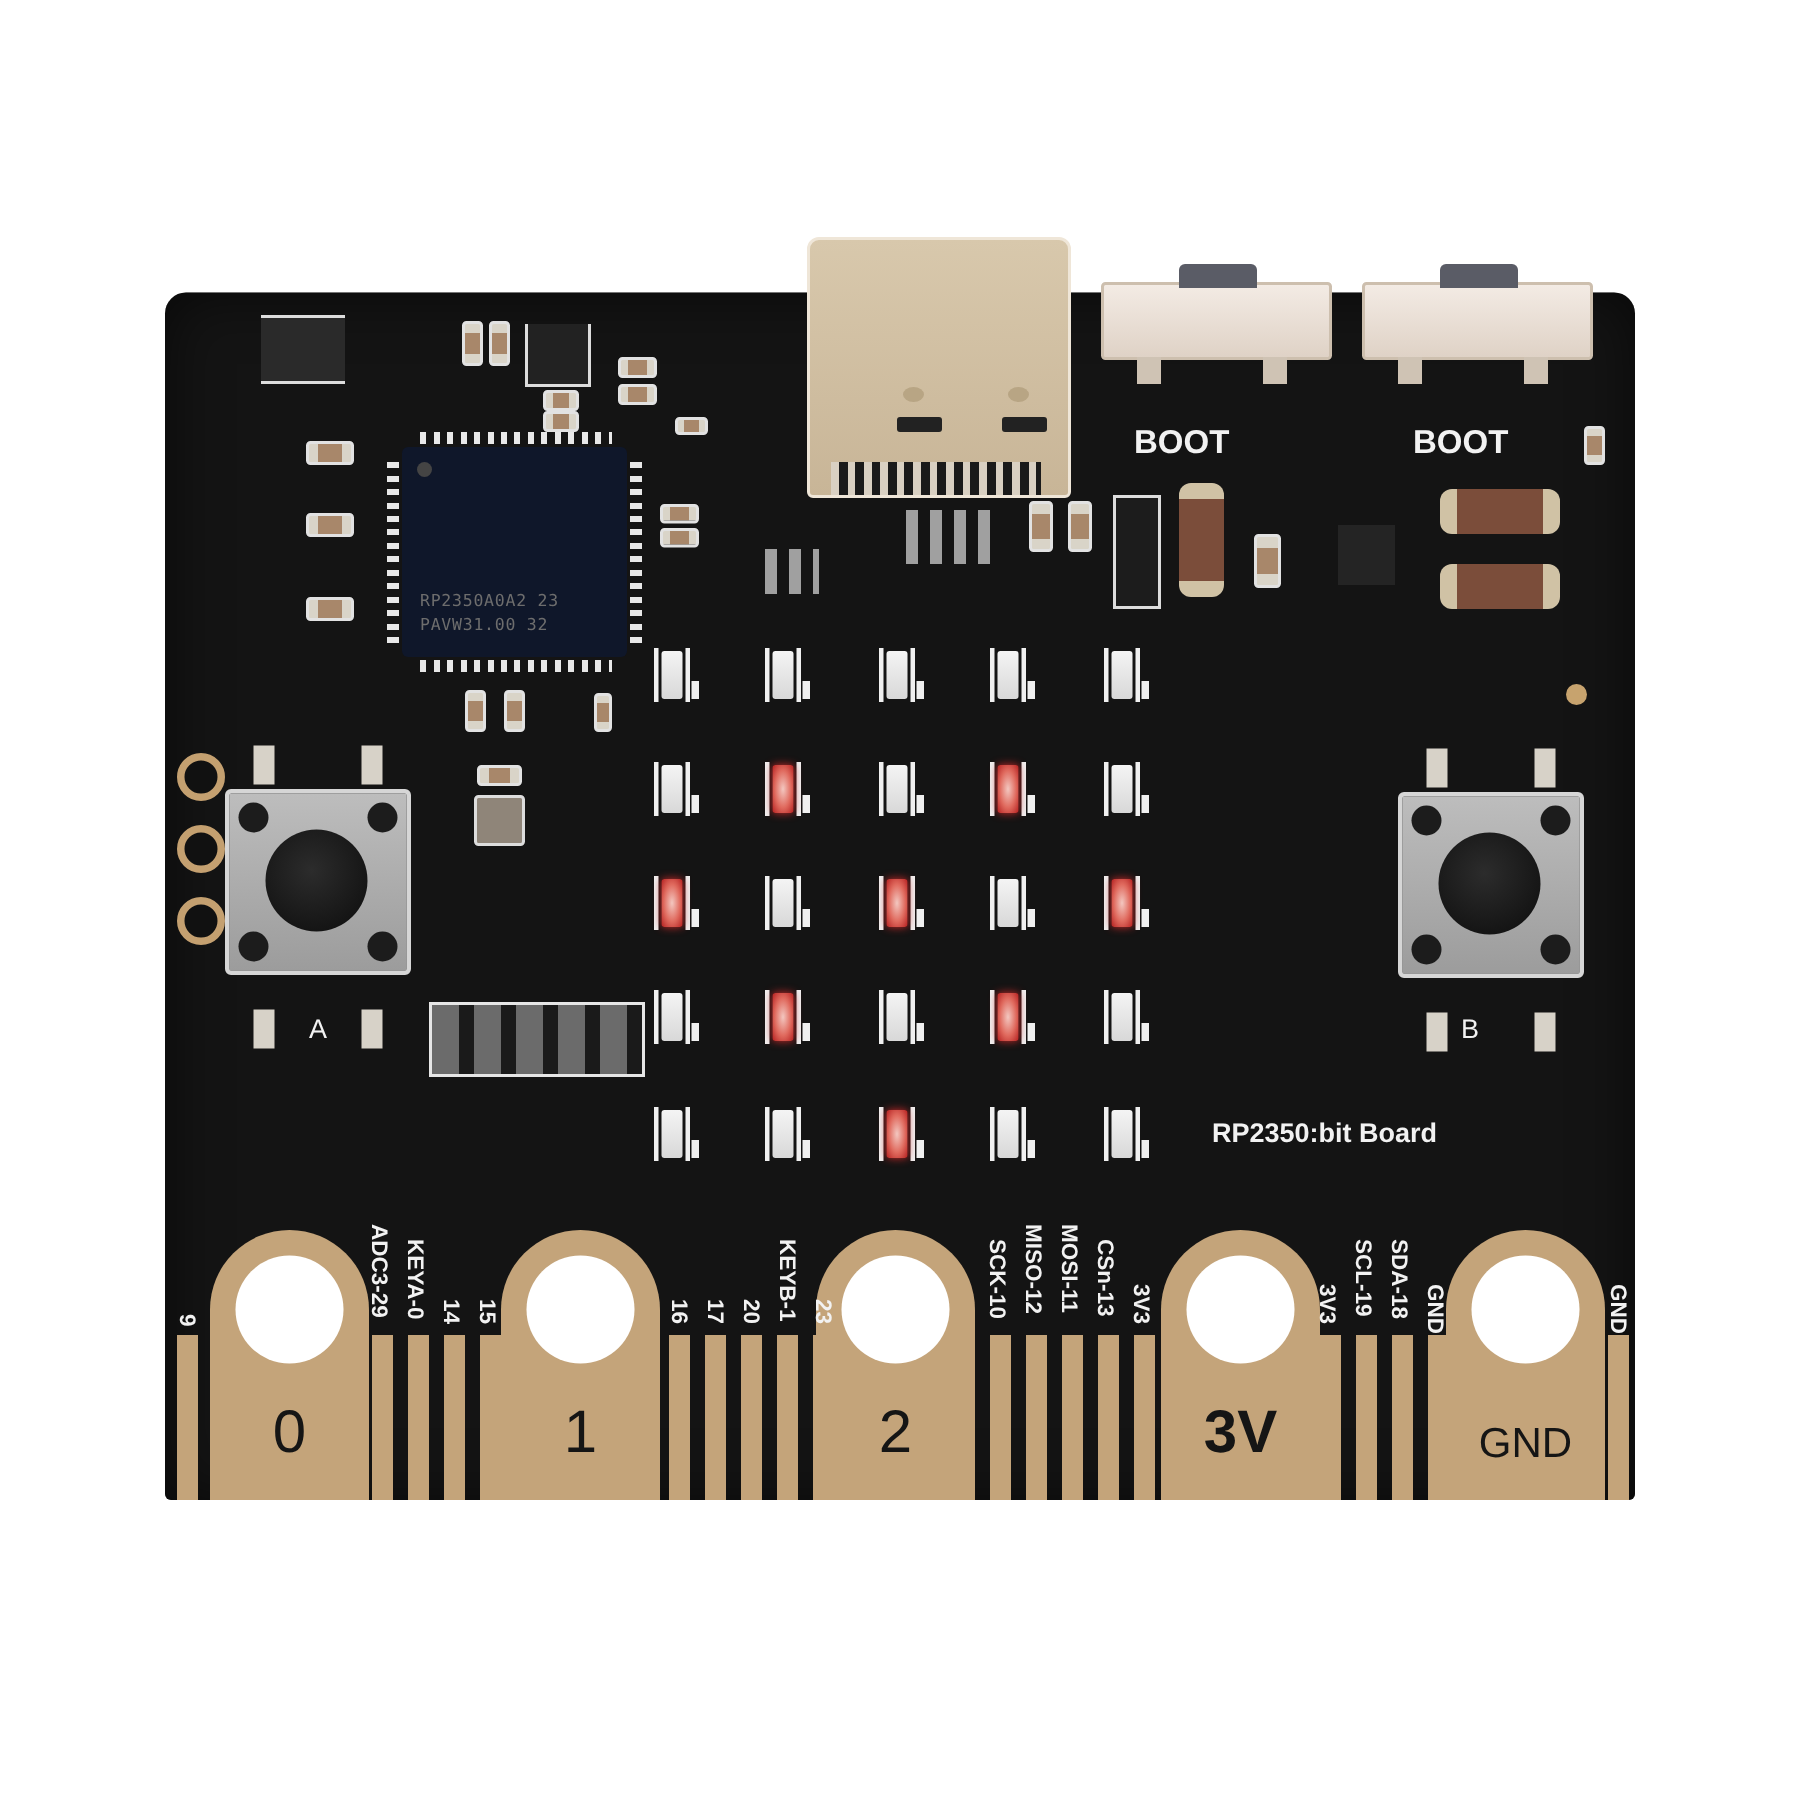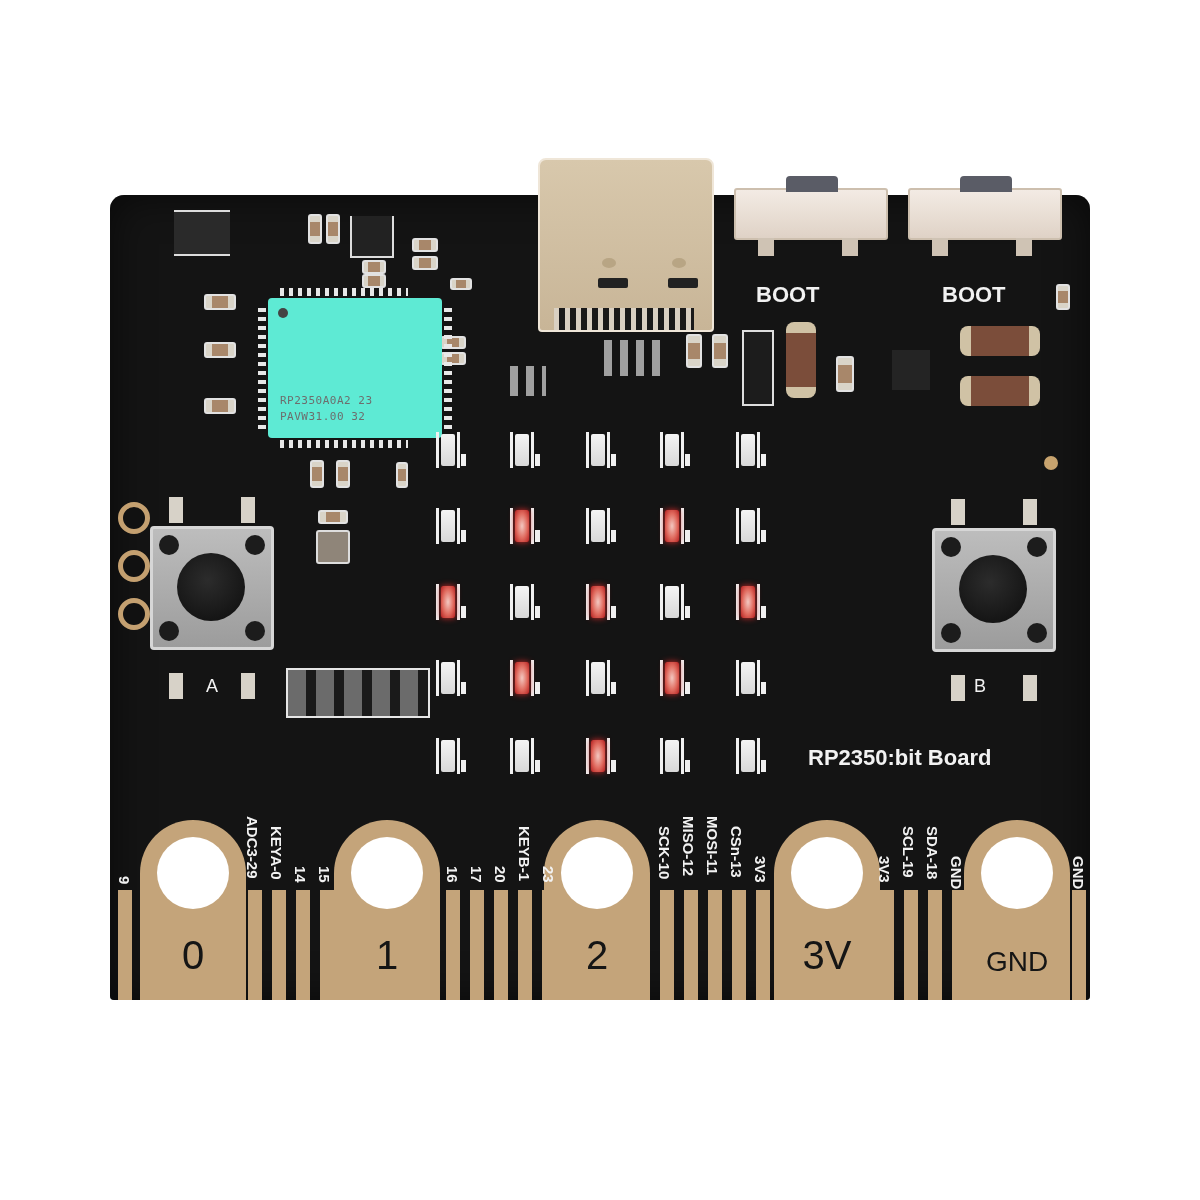--- a/index.html
+++ b/index.html
@@ -16,21 +16,21 @@
   #usb { left:538px; top:158px; width:172px; height:170px; background:linear-gradient(#d8c8ac,#c8b597); border-radius:8px 8px 4px 4px; border:2px solid #efe6d8; }
   .usb-slot { position:absolute; top:118px; width:30px; height:10px; background:#222; border-radius:2px; }
   .usb-dimple { position:absolute; top:98px; width:14px; height:10px; background:#b8a584; border-radius:50%; }
   .usb-pins { position:absolute; left:14px; top:148px; width:140px; height:22px;
     background:repeating-linear-gradient(90deg,#d9d0c2 0 5px,#1a1a1a 5px 11px); }
   
   .slide { width:150px; height:48px; background:linear-gradient(#f3ebe4,#dfd2c6); border:2px solid #cdbfae; border-radius:3px; }
   .slide-knob { position:absolute; top:-14px; width:52px; height:16px; background:#5a5c66; border-radius:4px 4px 0 0; }
   .slide-leg { position:absolute; width:16px; height:18px; background:#cfc3b4; }
   
-  #mcu { left:268px; top:298px; width:150px; height:140px; background:#5eead4; border-radius:4px;padding-left:24px; }
+  #mcu { left:268px; top:298px; width:150px; height:140px; background:#0f172a; border-radius:4px; }
   .pinrow-h { position:absolute; height:8px; background:repeating-linear-gradient(90deg,#e8e8e8 0 4px,transparent 4px 9px); }
   .pinrow-v { position:absolute; width:8px; background:repeating-linear-gradient(180deg,#e8e8e8 0 4px,transparent 4px 9px); }
   .mcu-text { position:absolute; color:#6d6d6d; font-family:"DejaVu Sans Mono", monospace; font-size:11px; letter-spacing:0.5px; }
   
   .smd { border-radius:3px; background:linear-gradient(90deg,#d9d4c8 0 22%,#a8876a 22% 78%,#d9d4c8 78%); border:2px solid #e2e2e2; }
   .smd-v { border-radius:3px; background:linear-gradient(180deg,#d9d4c8 0 22%,#a8876a 22% 78%,#d9d4c8 78%); border:2px solid #e2e2e2; }
   .cap-big { background:linear-gradient(90deg,#d0c2a5 0 14%,#7b4d3a 14% 86%,#d0c2a5 86%); border-radius:8px; }
   .cap-big-v { background:linear-gradient(180deg,#d0c2a5 0 14%,#7b4d3a 14% 86%,#d0c2a5 86%); border-radius:8px; }
   
   .led { position:absolute; width:18px; height:36px; border-left:3px solid #f0f0f0; border-right:3px solid #f0f0f0; }
@@ -251,36 +251,36 @@
   <div class="tact-dot" style="left:6px;bottom:6px"></div>
   <div class="tact-dot" style="right:6px;bottom:6px"></div>
   <div class="tact-cap"></div>
   <div class="tact-leg" style="left:16px;top:-32px"></div>
   <div class="tact-leg" style="right:16px;top:-32px"></div>
   <div class="tact-leg" style="left:16px;bottom:-52px"></div>
   <div class="tact-leg" style="right:16px;bottom:-52px"></div>
 </div>
 <div class="abs silk" style="left:974px;top:676px;font-size:18px;font-weight:normal">B</div>
 
-<div class="abs silk" style="left:808px;top:745px;font-size:22px">RP2350:bit Board</div>
+<div class="abs silk" style="left:808px;top:745px;font-size:18px">RP2350:bit Board</div>
 
 <div id="edge">
     <div class="pad-big" style="left: 140px;">
       <div class="pad-hole"></div>
       <div class="pad-label">0</div>
     </div>
     <div class="pad-big" style="left: 334px;">
       <div class="pad-hole"></div>
       <div class="pad-label">1</div>
     </div>
     <div class="pad-big" style="left: 544px;">
       <div class="pad-hole"></div>
       <div class="pad-label">2</div>
     </div>
-    <div class="pad-big" style="left: 774px;">
+    <div class="pad-big" style="left: 774px; font-weight: bold;">
       <div class="pad-hole"></div>
       <div class="pad-label">3V</div>
     </div>
     <div class="pad-big" style="left: 964px;">
       <div class="pad-hole"></div>
       <div class="pad-label" style="font-size: 28px;">GND</div>
     </div>
     <div class="finger" style="left: 118px;"></div>
     <div class="finger" style="left: 248px;"></div>
     <div class="finger" style="left: 272px;"></div>

